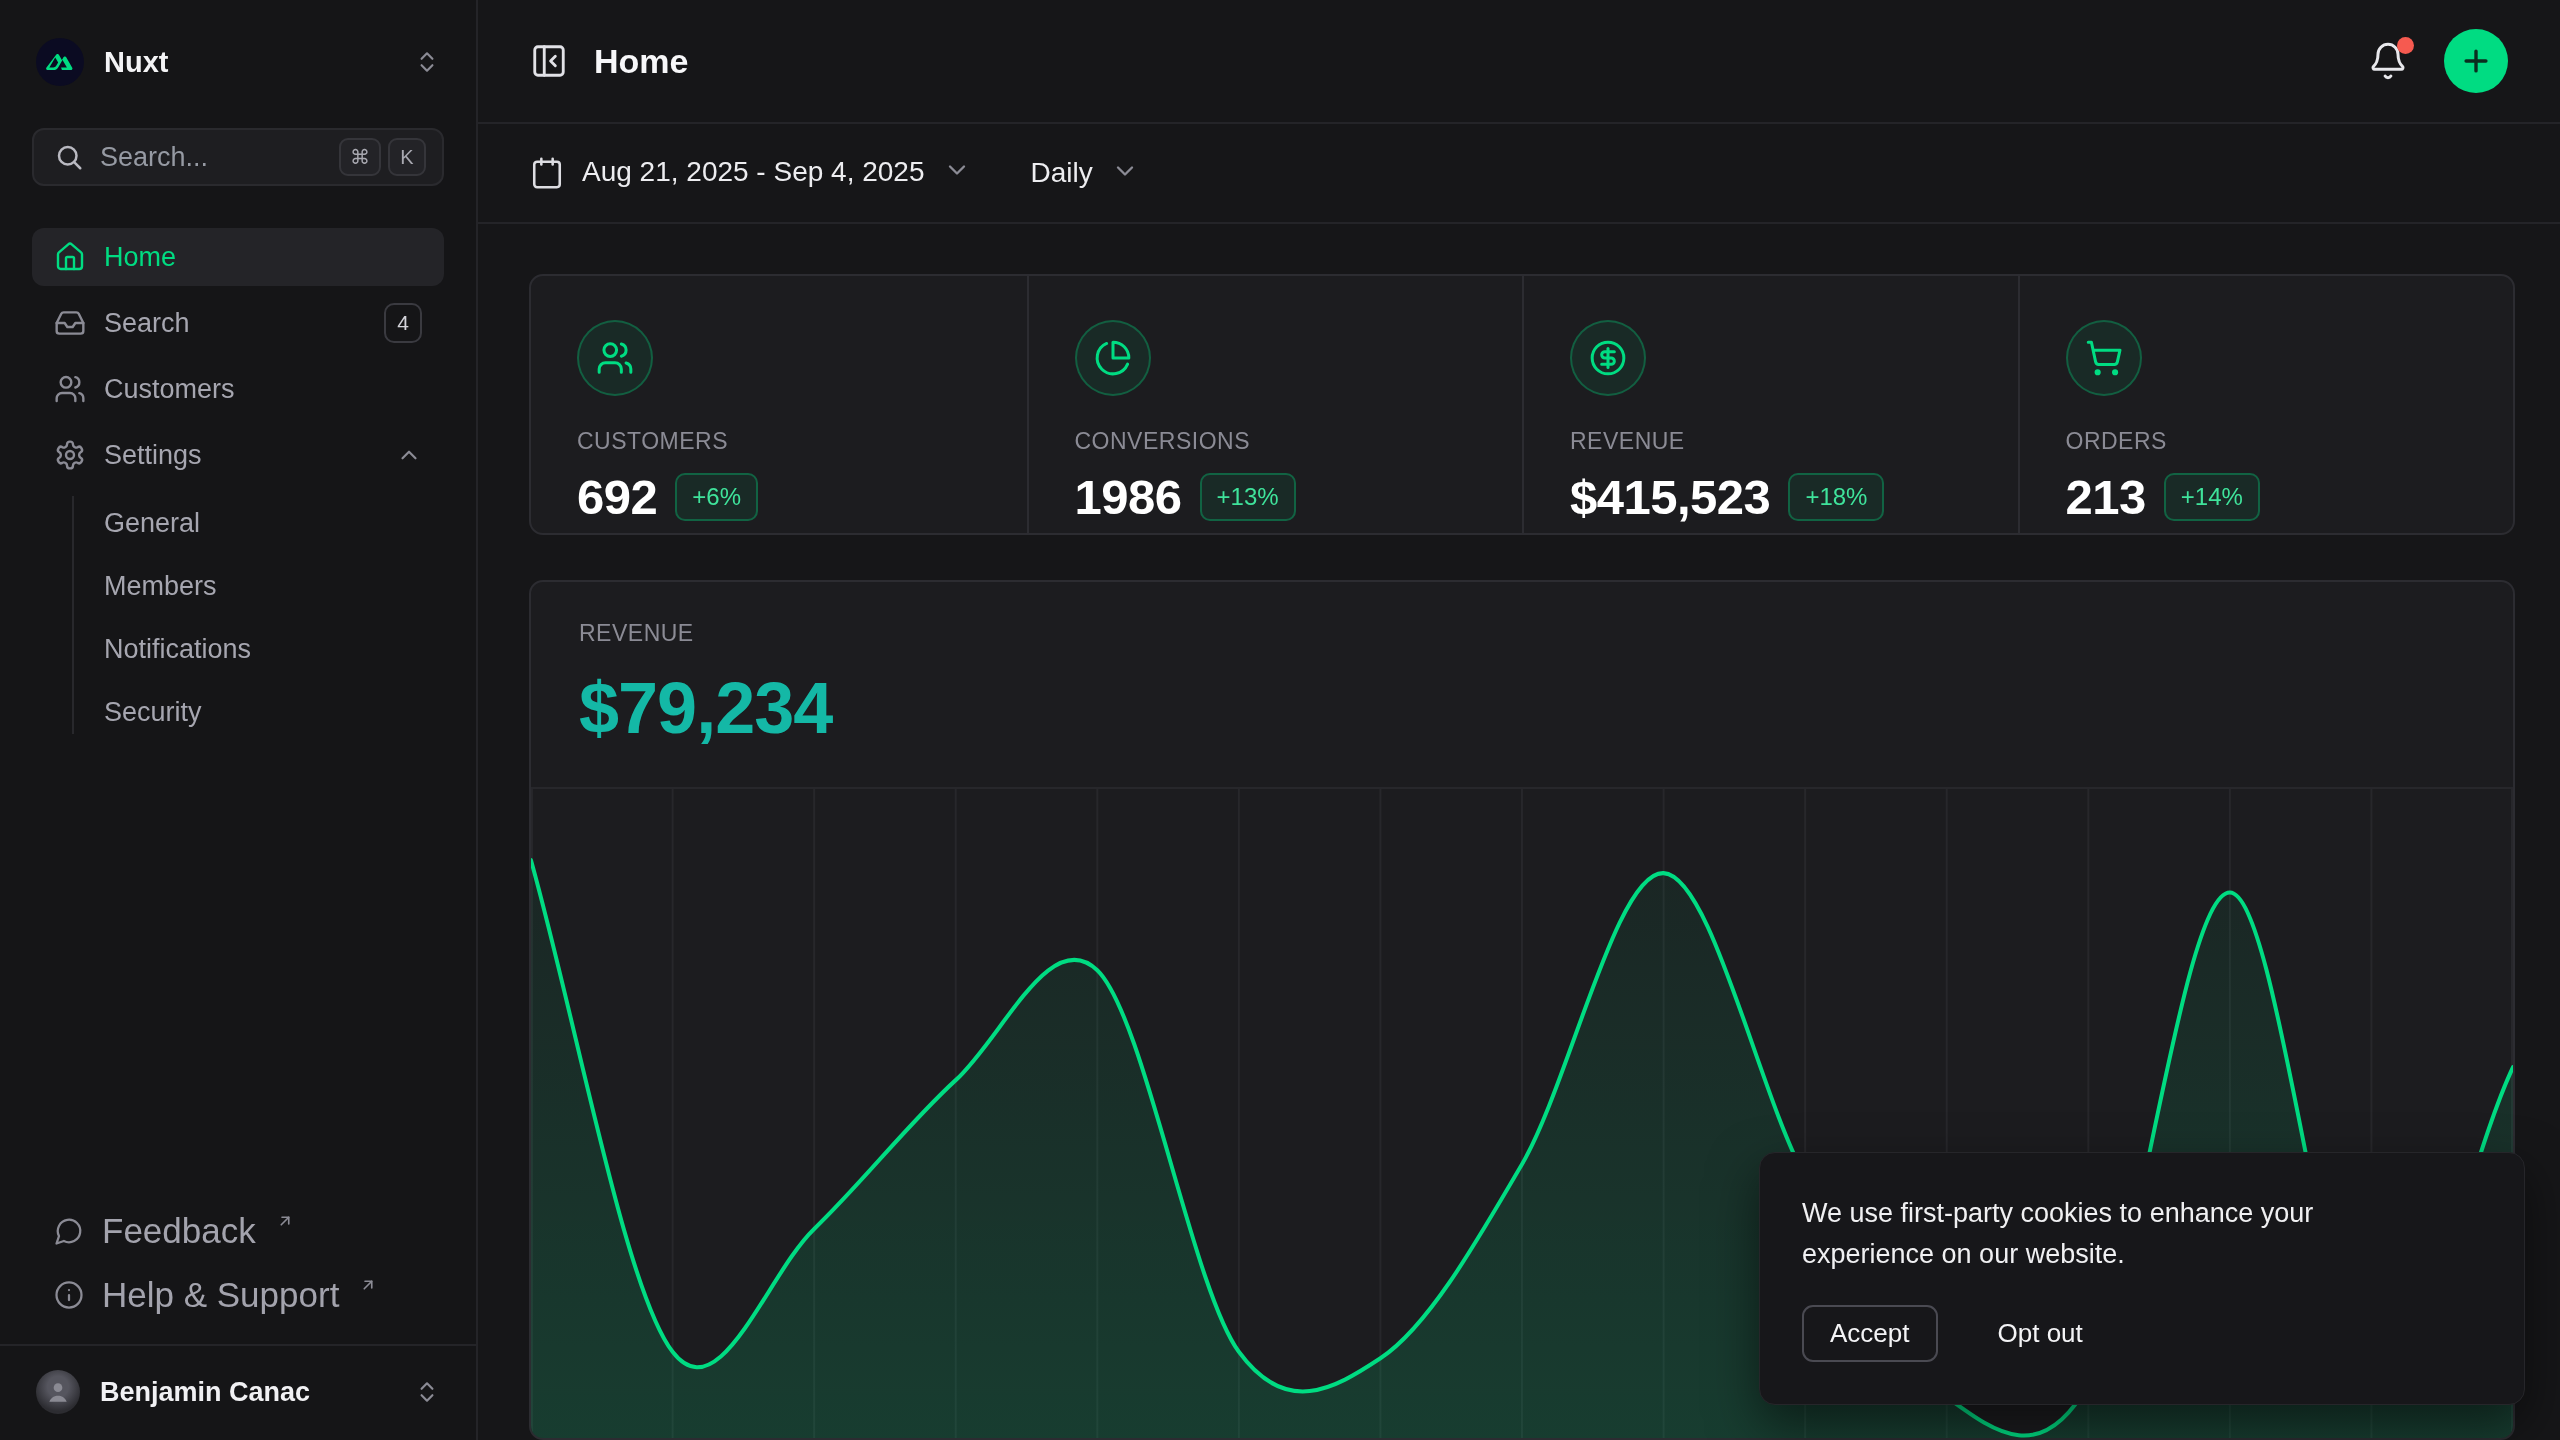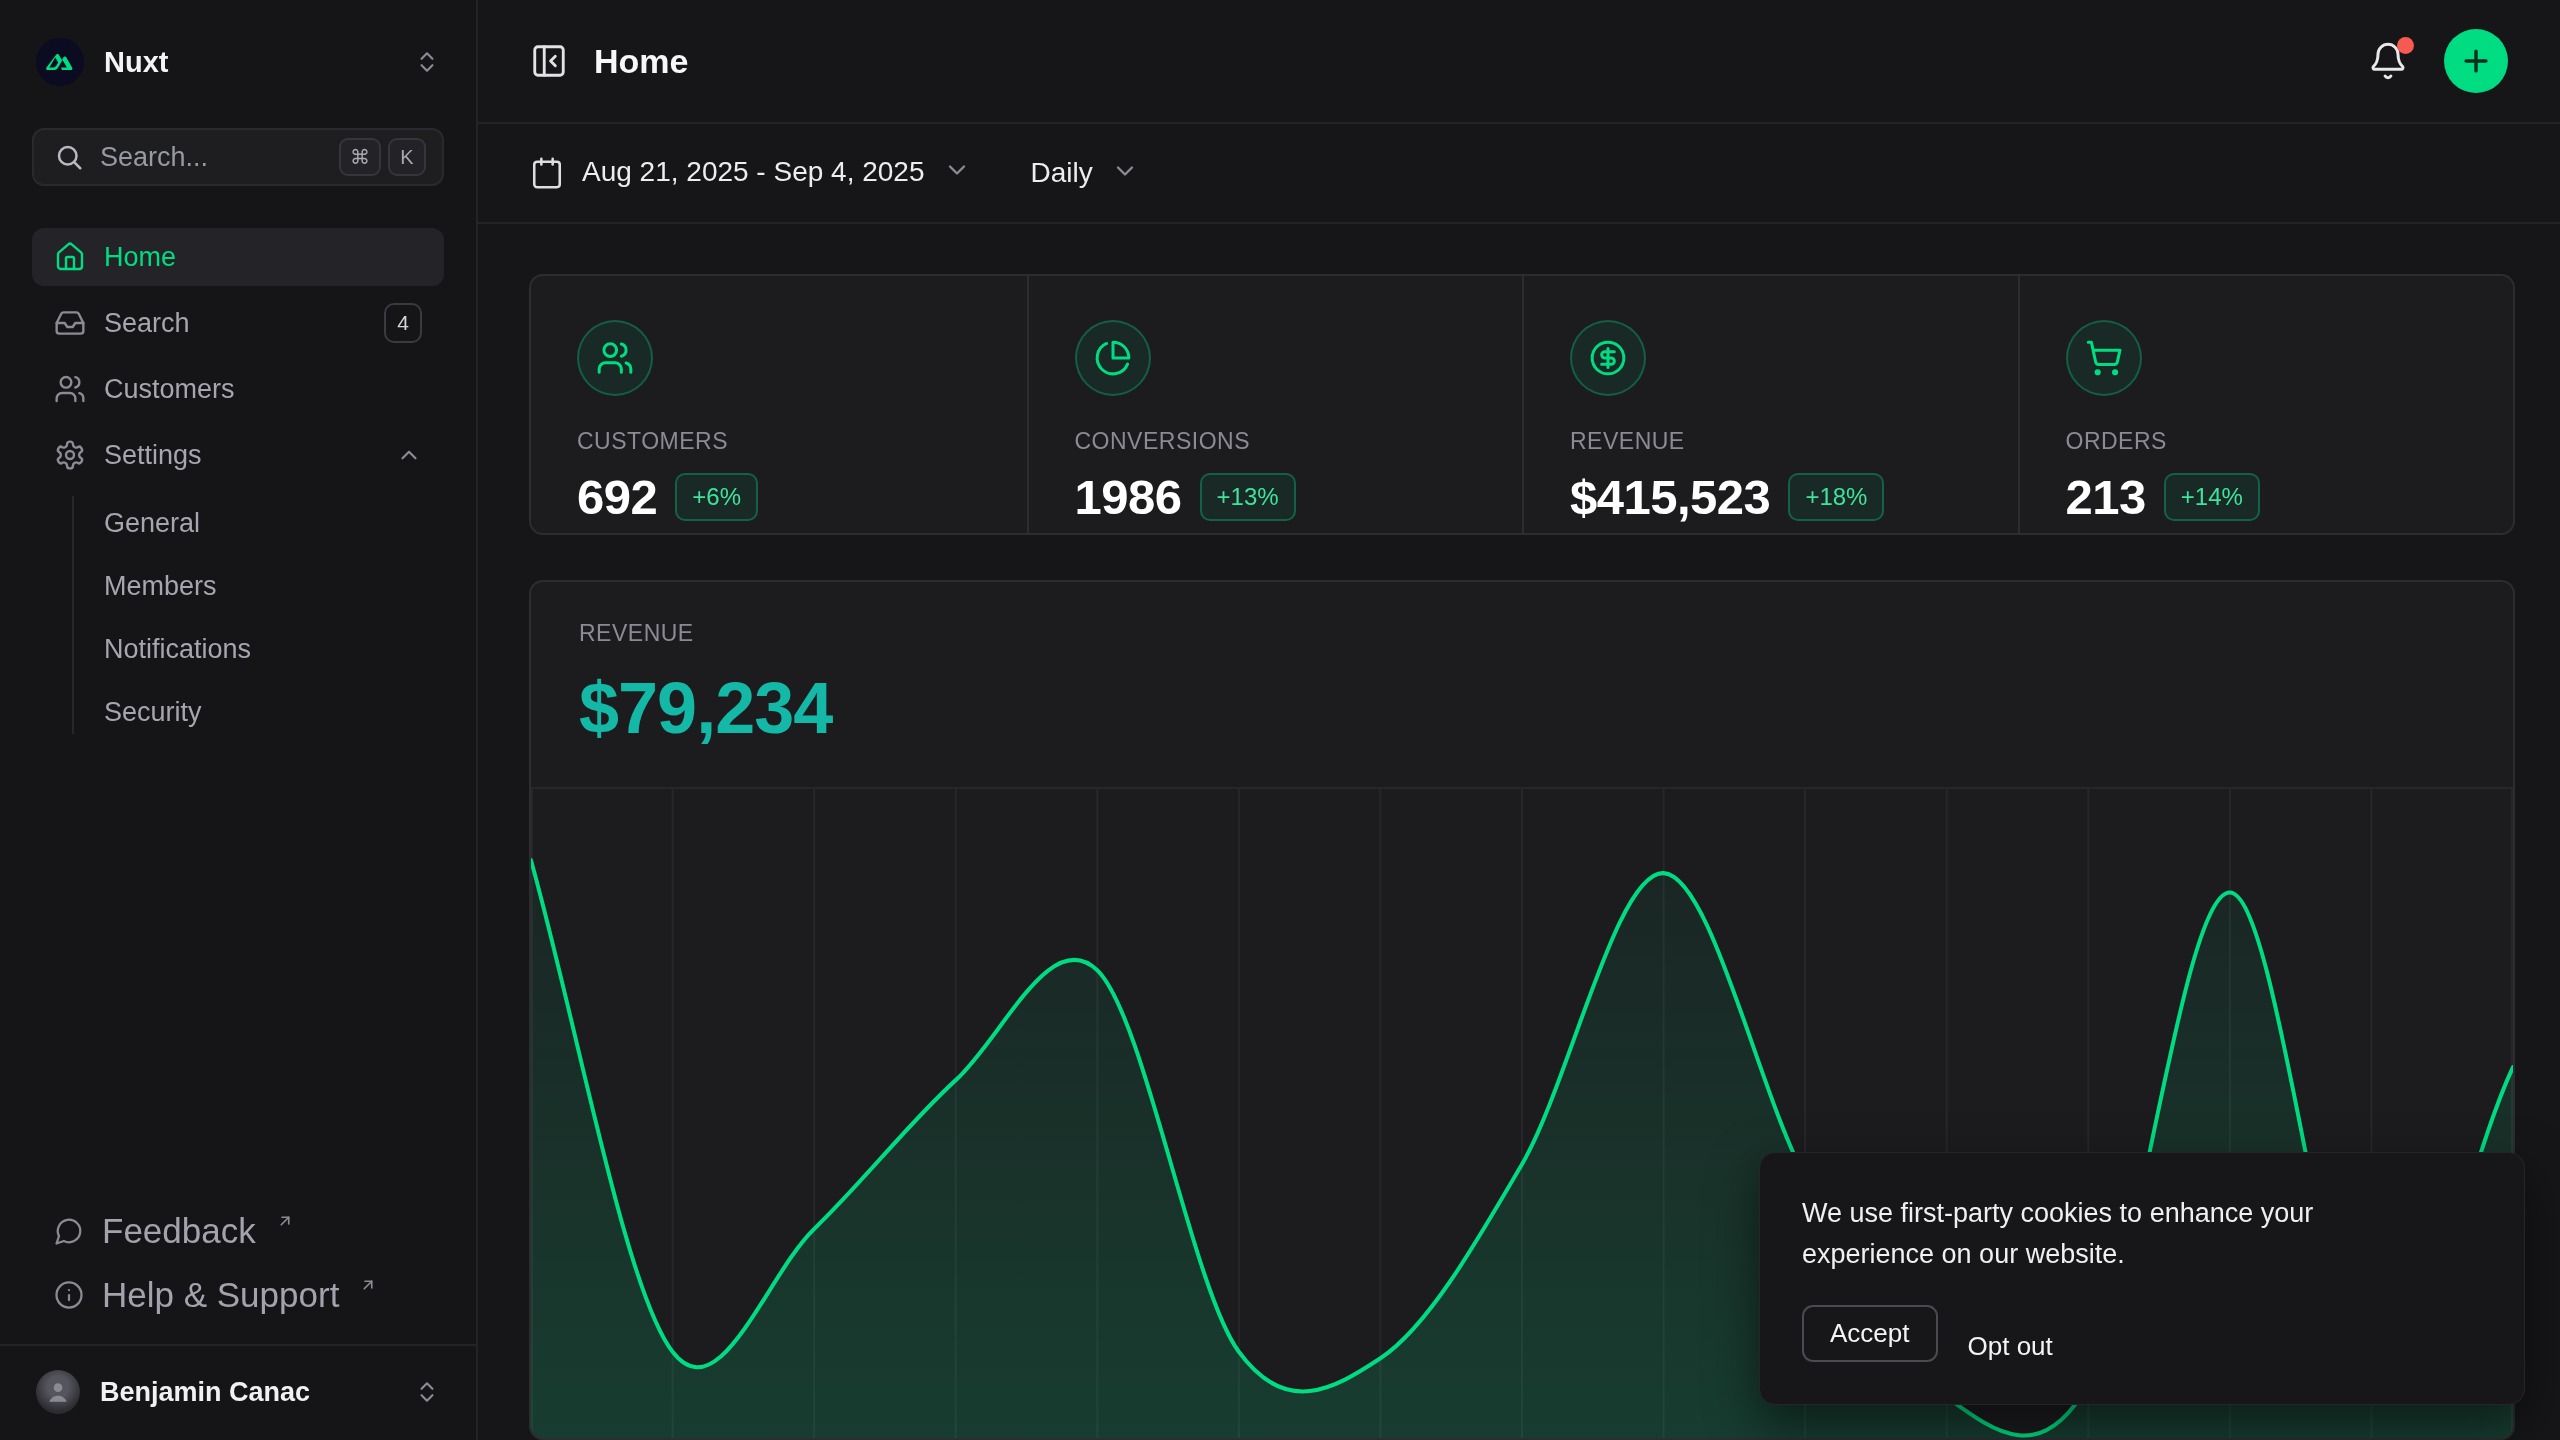--- a/index.html
+++ b/index.html
@@ -91,21 +91,21 @@
   .chart-head { padding:38px 48px 0 48px; }
   .chart-label { font-size:23px; font-weight:500; letter-spacing:0.5px; color:#8b8b95; }
   .chart-value { margin-top:20px; font-size:72px; font-weight:700; color:#14b8a6; letter-spacing:-1px; }
   .plot-wrap { margin-top:38px; flex:1; position:relative; }
   .plot-wrap svg { width:100%; height:100%; }
 
   
   .cookie { position:fixed; right:35px; bottom:35px; width:766px; background:#17171a; border:1px solid #26262a;
     border-radius:16px; padding:40px 42px 42px 42px; box-shadow:0 20px 50px rgba(0,0,0,0.5); z-index:10; }
   .cookie-text { font-size:27px; line-height:41px; color:#f0f0f2; max-width:610px; }
-  .cookie-actions { margin-top:30px; display:flex; align-items:flex-end; gap:30px; }
+  .cookie-actions { margin-top:30px; display:flex; align-items:center; gap:60px; }
   .btn-accept { background:transparent; border:2px solid #4a4a52; border-radius:11px; color:#f4f4f6;
     font-size:26px; font-weight:500; padding:11px 26px; cursor:pointer; font-family:inherit; }
   .btn-optout { background:none; border:none; color:#f4f4f6; font-size:26px; font-weight:500; cursor:pointer; font-family:inherit; }
 </style>
 </head>
 <body>
 
 <div class="app">
 
   <aside class="sidebar">

